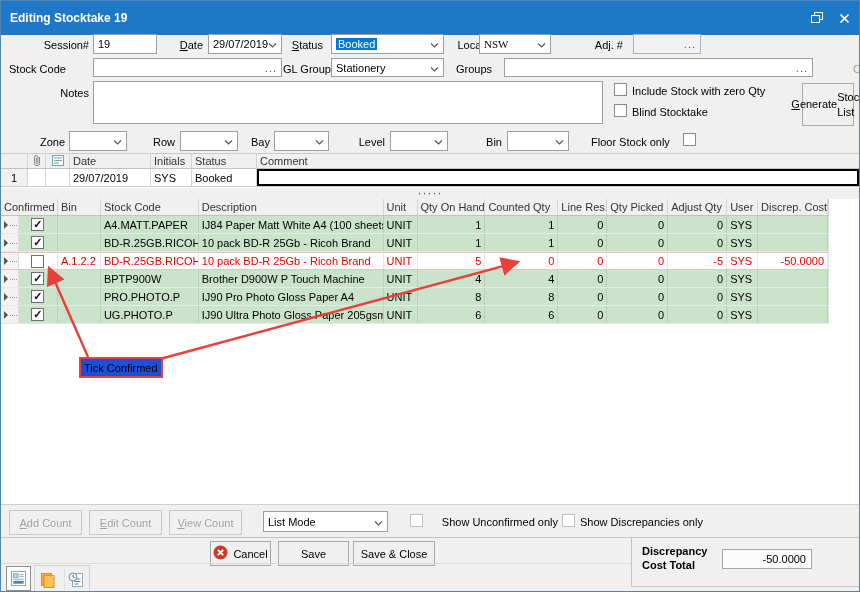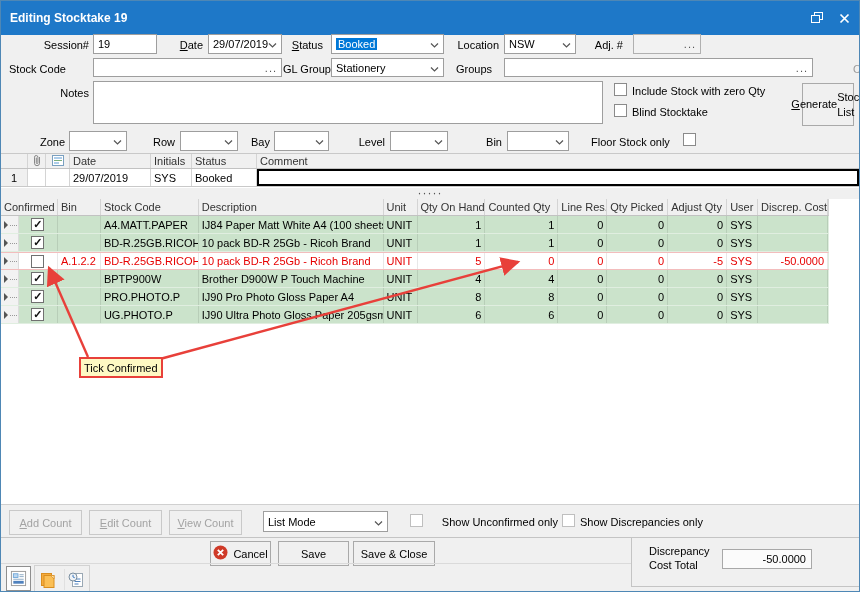--- a/index.html
+++ b/index.html
@@ -49,28 +49,28 @@
   .tdots{width:7px;height:1px;border-bottom:1px dotted #999;}
   .chkc{width:39px;display:flex;align-items:center;justify-content:center;border-right:1px solid rgba(0,0,0,0.09);box-sizing:border-box;}
   .gcb{width:13px;height:13px;background:#fff;border:1px solid #707070;box-sizing:border-box;
     display:flex;align-items:center;justify-content:center;font-size:11px;line-height:11px;font-weight:bold;color:#111;}
   .c0{width:57px}.c1{width:43px}.c2{width:98px}.c3{width:185px}.c4{width:34px}.c5{width:68px}
   .c6{width:73px}.c7{width:49px}.c8{width:61px}.c9{width:59px}.c10{width:31px}.c11{width:70px}
   
   .toolbar{position:absolute;top:503px;left:0;width:858px;height:33px;background:#f0f0f0;border-top:1px solid #d0d0d0;box-sizing:border-box;}
   .footer{position:absolute;top:536px;left:0;width:858px;height:54px;background:#f0f0f0;border-top:1px solid #c4c4c4;box-sizing:border-box;}
   .dpanel{position:absolute;top:0;left:630px;width:228px;height:49px;border-left:1px solid #c4c4c4;border-bottom:1px solid #c4c4c4;background:#f0f0f0;box-sizing:border-box;}
-  .dlabel{position:absolute;left:17px;top:6px;width:84px;font-weight:normal;line-height:1.3;}
+  .dlabel{position:absolute;left:10px;top:6px;width:84px;font-weight:bold;line-height:1.3;}
   .dfield{position:absolute;left:90px;top:11px;width:90px;height:20px;background:#fbfbfb;border:1px solid #a8a8a8;
     box-sizing:border-box;display:flex;align-items:center;justify-content:flex-end;padding:0 5px;}
   .statusstrip{position:absolute;top:25px;left:0;width:630px;height:29px;border-top:1px solid #dadada;}
   .sicon{position:absolute;display:flex;align-items:center;justify-content:center;box-sizing:border-box;}
   
   .overlay{position:absolute;inset:0;pointer-events:none;z-index:50;}
-  .annot-box{position:absolute;left:78px;top:356px;width:84px;height:21px;background:#fef9c3;border:2px solid #e8403a;
+  .annot-box{position:absolute;left:78px;top:356px;width:84px;height:21px;background:#1d4ed8;border:2px solid #e8403a;
     box-sizing:border-box;display:flex;align-items:center;padding-left:3px;z-index:51;}
   u{text-decoration:underline;}
 </style>
 </head>
 <body>
 
 <div class="window">
 
   <div class="titlebar">
     <span>Editing Stocktake 19</span>
@@ -101,21 +101,21 @@
         </svg></span>
   </div>
   <div class="lbl r" style="left:284px;top:36px;width:38px;"><u>S</u>tatus</div>
   <div class="combo" style="left:330px;top:33px;width:113px;height:20px;">
     <span class="sel">Booked</span>
     <span><svg width="9" height="5" viewBox="0 0 9 5">
           <path d="M1 0.5 L4.5 4 L8 0.5" fill="none" stroke="#555" stroke-width="1.2"></path>
         </svg></span>
   </div>
   <div class="lbl r" style="left:450px;top:36px;width:48px;">Location</div>
-  <div class="combo" style="left:503px;top:33px;width:72px;height:20px;">
+  <div class="combo" style="left:478px;top:33px;width:72px;height:20px;font-family:Liberation Serif, serif;">
     <span>NSW</span>
     <span><svg width="9" height="5" viewBox="0 0 9 5">
           <path d="M1 0.5 L4.5 4 L8 0.5" fill="none" stroke="#555" stroke-width="1.2"></path>
         </svg></span>
   </div>
   <div class="lbl r" style="left:584px;top:36px;width:38px;">Adj. #</div>
   <div class="efield" style="left:632px;top:33px;width:68px;height:20px;">
     <span></span>
     <span class="ell">...</span>
   </div>

